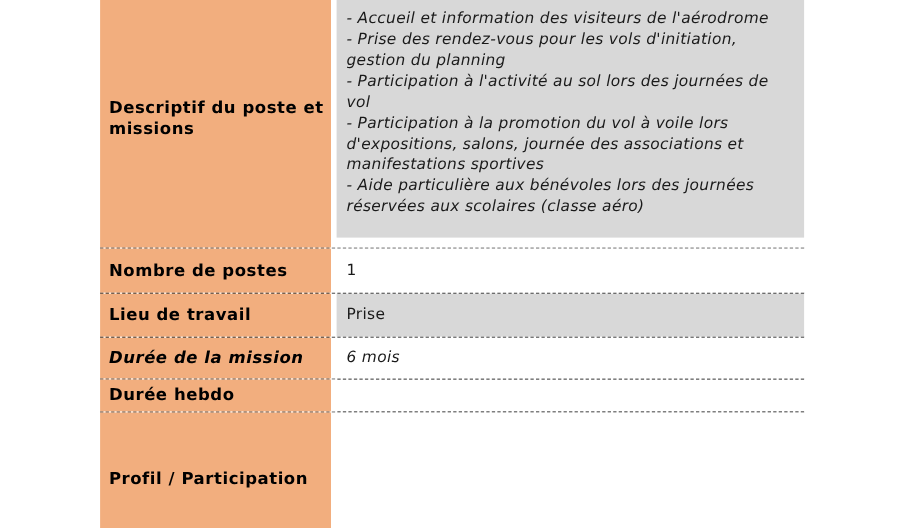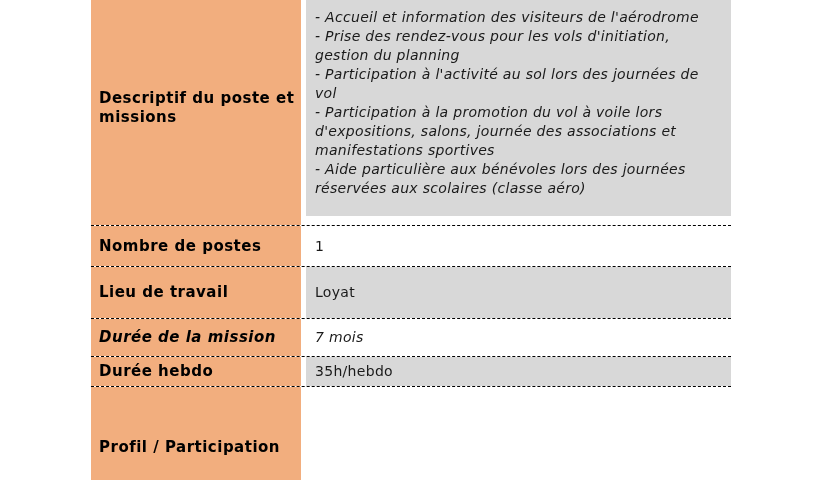--- a/index.html
+++ b/index.html
@@ -53,21 +53,21 @@
     font-size: 14px;
     letter-spacing: 0.3px;
     line-height: 19px;
     background: #ffffff;
   }
   .cell.value.alt { background: var(--value-alt-bg, #d8d8d8); }
 
   
   .r1 { height: 236px; }
   .r2 { height: 41px; }
-  .r3 { height: 52px; }
+  .r3 { height: 40px; }
   .r4 { height: 38px; font-style: italic; }
   .r5 { height: 30px; }
   .r6 { height: 120px; }
 
   
   .r1 .cell.value { padding: 0; display: block; background: #ffffff; }
   .missions-block {
     height: calc(100% - 9px);
     background: var(--value-alt-bg, #d8d8d8);
     display: flex;
@@ -107,38 +107,35 @@
       <div class="colgap"></div>
       <div class="cell value">
           <span>1</span>
         </div>
     </div>
 
     <div class="row r3">
       <div class="cell label"><span>Lieu de travail</span></div>
       <div class="colgap"></div>
       <div class="cell value alt">
-          <span>Loyat</span>
+          <span>Prise</span>
         </div>
     </div>
 
     <div class="row r4">
       <div class="cell label"><span>Durée de la mission</span></div>
       <div class="colgap"></div>
       <div class="cell value">
-          <span>7 mois</span>
+          <span>6 mois</span>
         </div>
     </div>
 
     <div class="row r5">
       <div class="cell label"><span>Durée hebdo</span></div>
       <div class="colgap"></div>
-      <div class="cell value alt">
-          <span>35h/hebdo</span>
-        </div>
     </div>
 
     <div class="row r6 last">
       <div class="cell label"><span>Profil / Participation</span></div>
       <div class="colgap"></div>
       <div class="cell value">
           <span></span>
         </div>
     </div>
 

